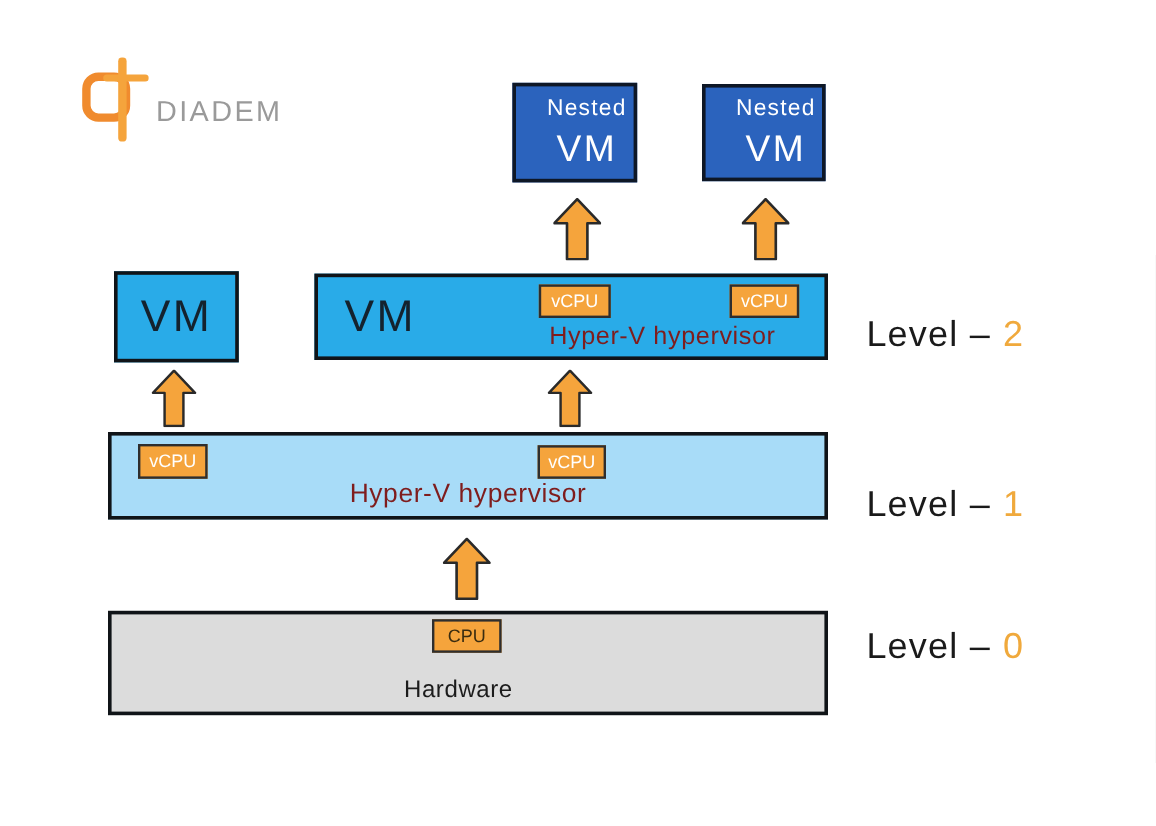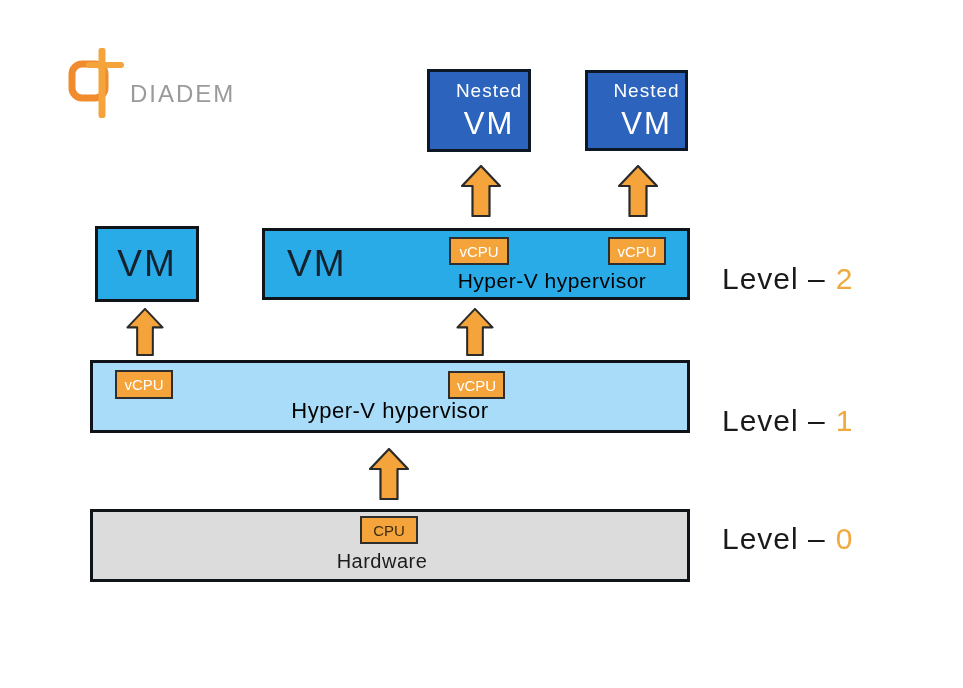--- a/index.html
+++ b/index.html
@@ -58,21 +58,21 @@
     background:var(--accent-orange,#F5A43C);
     border:2px solid #2e2e2e;
     display:flex;align-items:center;justify-content:center;
     font-size:15px;
   }
   .badge.vcpu{color:#ffffff;}
   .badge.cpu{color:#3a2c10;}
 
   .hv-title{
     position:absolute;text-align:center;
-    color:#000000;font-size:21px;letter-spacing:0.5px;
+    color:#7f1d1d;font-size:21px;letter-spacing:0.5px;
   }
 
   
   .level-label{
     position:absolute;left:722px;
     font-size:30px;color:#1a1a1a;letter-spacing:1px;
     white-space:nowrap;
   }
   .level-label .num{color:var(--level-number-orange,#F0A93C);margin-left:10px;}
 
@@ -138,21 +138,21 @@
   <div class="dbox hv-light" style="left:90px;top:360px;width:600px;height:73px;">
     <div class="badge vcpu" style="left:22px;top:7px;width:58px;height:29px;">vCPU</div>
     <div class="badge vcpu" style="left:355px;top:8px;width:57px;height:28px;">vCPU</div>
     <div class="hv-title" style="left:0;right:0;bottom:6px;font-size:22px;">Hyper-V hypervisor</div>
   </div>
 
   <svg class="up-arrow" style="left:369px;top:448px;" viewBox="0 0 40 52">
     <path d="M20 1 L39 21 L28.5 21 L28.5 51 L11.5 51 L11.5 21 L1 21 Z" fill="#F5A43C" stroke="#2a2a2a" stroke-width="2.2" stroke-linejoin="round"></path>
   </svg>
 
-  <div class="dbox hw-gray" style="left:90px;top:509px;width:600px;height:73px;">
+  <div class="dbox hw-gray" style="left:90px;top:509px;width:600px;height:87px;">
     <div class="badge cpu" style="left:267px;top:4px;width:58px;height:28px;">CPU</div>
     <div class="hv-title" style="left:0;right:16px;bottom:6px;font-size:20px;color:#1c1c1c;">Hardware</div>
   </div>
 
   <div class="level-label" style="top:262px;text-align:right;">
     <span>Level –</span><span class="num">2</span>
   </div>
   <div class="level-label" style="top:374px;margin-top:30px;">
     <span>Level –</span><span class="num">1</span>
   </div>

